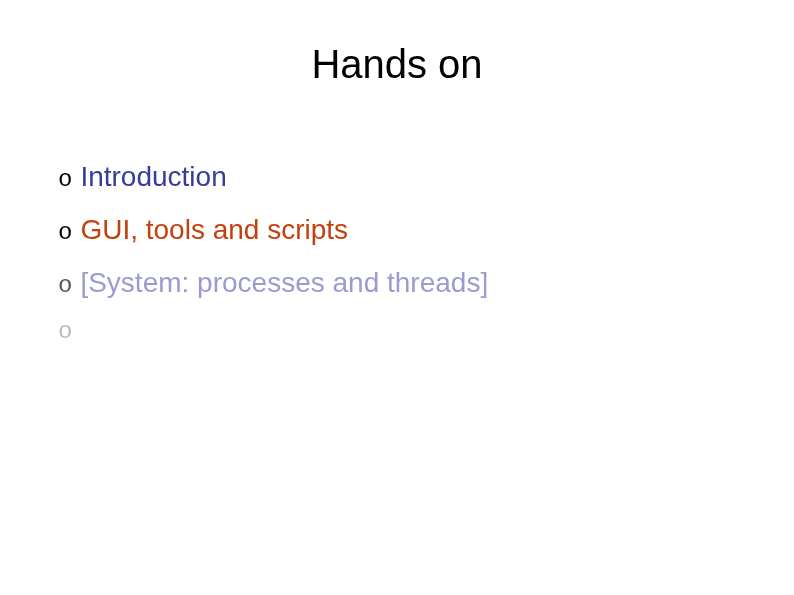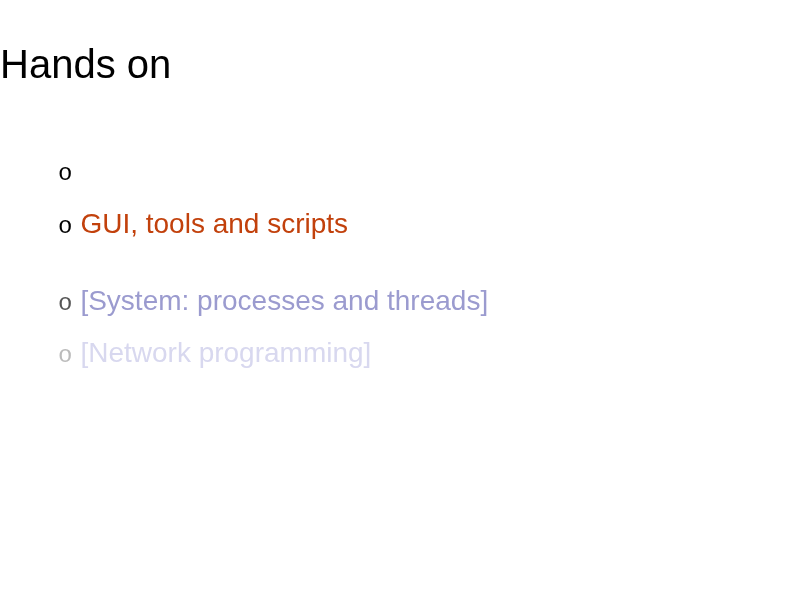--- a/index.html
+++ b/index.html
@@ -15,20 +15,21 @@
     width: 794px;
     height: 595px;
     position: relative;
     box-sizing: border-box;
   }
   .title {
     position: absolute;
     top: 42px;
     left: 0;
     width: 100%;
+    text-align: center;
     font-size: 40px;
     color: #000;
     font-weight: 400;
   }
   .list {
     position: absolute;
     top: 160px;
     left: 58px;
     width: 660px;
   }
@@ -43,41 +44,41 @@
     font-family: "Courier New", Courier, monospace;
     font-size: 24px;
     margin-right: 8px;
     color: #000;
   }
   .text {
     font-family: Arial, Helvetica, sans-serif;
   }
   .item-0 .text { color: #3a3a9a; }
   .item-1 .text { color: #c2410c; }
-  .item-2 .text { color: #9b9bcf; margin-top: 24px; }
+  .item-2 .text { color: #9b9bcf; }
   .item-2 .bullet { color: #555; }
   .item-3 .text { color: #d8d8ef; }
   .item-3 .bullet { color: #bbb; }
 </style>
 </head>
 <body>
 
 <div class="slide">
   <div class="title">Hands on</div>
 
   <div class="list">
     <div class="item item-0">
       <span class="bullet">o</span>
+      <span class="text">Introduction</span>
     </div>
     <div class="item item-1">
       <span class="bullet">o</span>
       <span class="text">GUI, tools and scripts</span>
     </div>
     <div class="item item-2">
       <span class="bullet">o</span>
       <span class="text">[System: processes and threads]</span>
     </div>
     <div class="item item-3">
       <span class="bullet">o</span>
-      <span class="text">[Network programming]</span>
     </div>
   </div>
 </div>
 
 </body></html>

